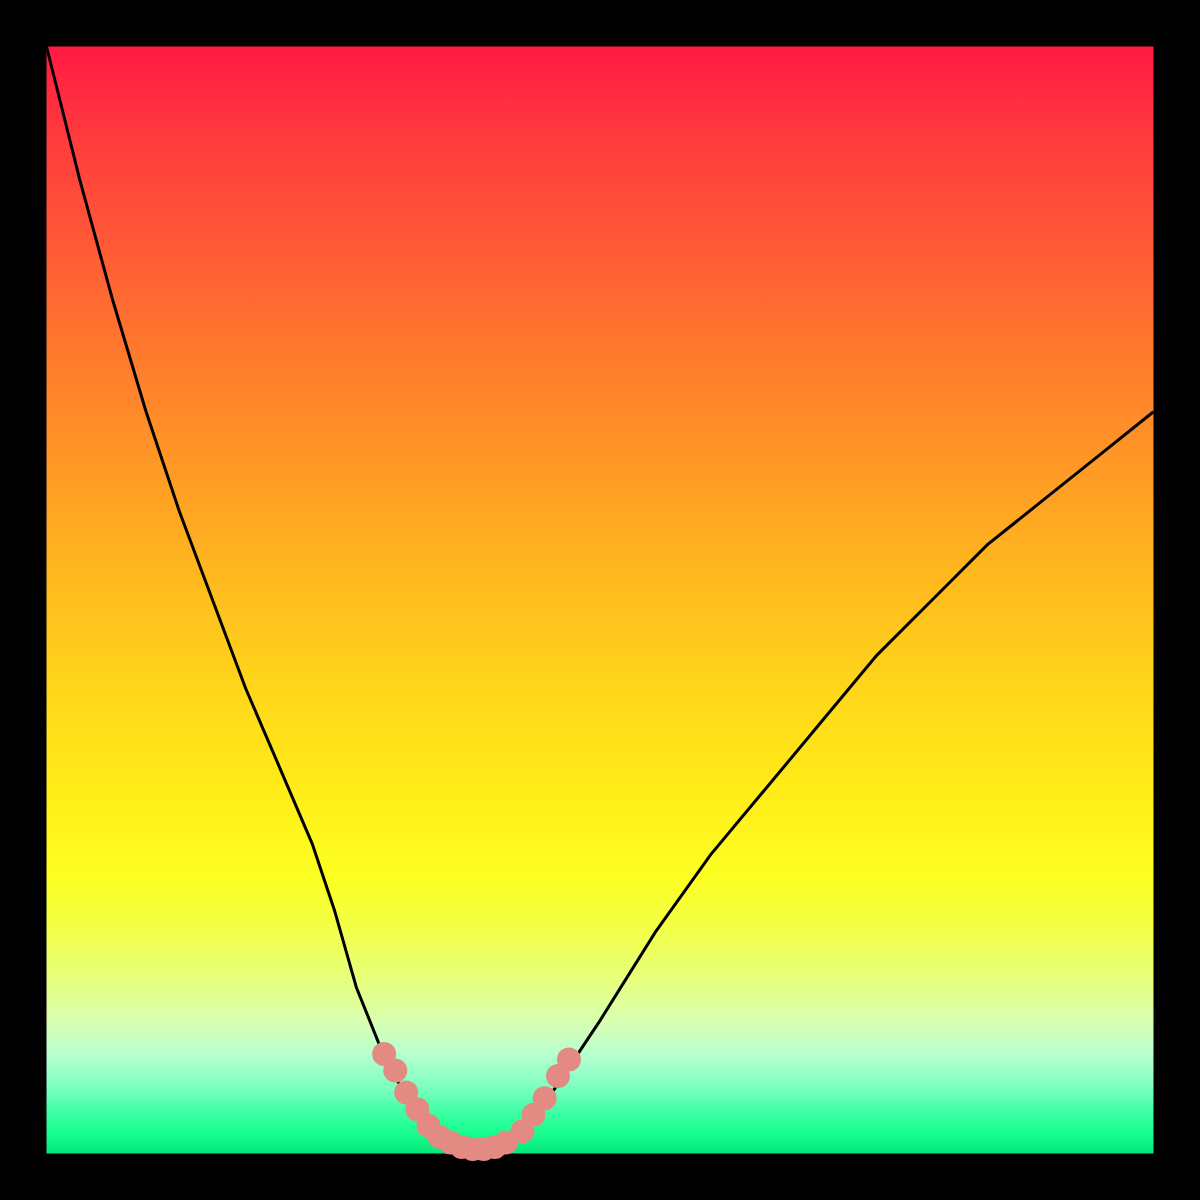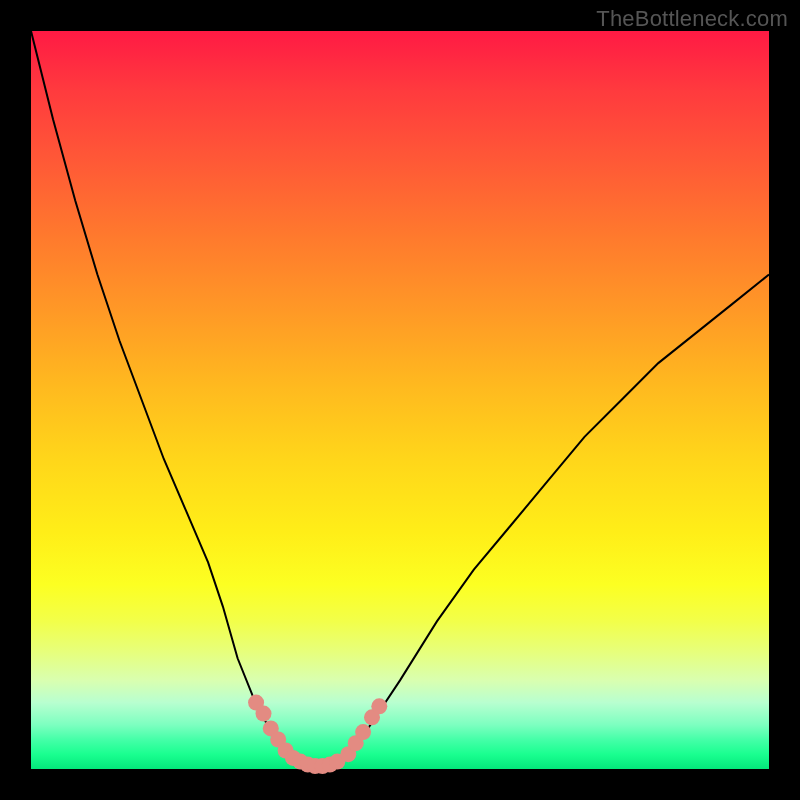--- a/index.html
+++ b/index.html
@@ -74,21 +74,20 @@
 
   .dot {
     fill: #e38b82;
     stroke: none;
   }
 </style>
 </head>
 <body>
 
 <div class="frame">
-  <div class="watermark">TheBottleneck.com</div>
   <div class="plot-area">
     <svg class="curves" viewBox="0 0 738 738">
       <g id="curve-group">
           <path d="M0.0 0.0 L22.1 88.6 L44.3 169.7 L66.4 243.5 L88.6 310.0 L110.7 369.0 L132.8 428.0 L155.0 479.7 L177.1 531.4 L191.9 575.6 L206.6 627.3 L221.4 664.2 L236.2 693.7 L250.9 715.9 L265.7 730.6" class="curve"></path>
           <path d="M310.0 730.6 L324.7 715.9 L339.5 693.7 L369.0 649.4 L405.9 590.4 L442.8 538.7 L479.7 494.5 L516.6 450.2 L553.5 405.9 L590.4 369.0 L627.3 332.1 L664.2 302.6 L701.1 273.1 L738.0 243.5" class="curve"></path>
           <path d="M265.7 730.6 L280.4 738.0 L295.2 738.0 L310.0 730.6" class="curve"></path>
         </g>
       <g id="marker-group">
           <circle cx="225.1" cy="671.6" r="8" class="dot"></circle>
           <circle cx="232.5" cy="682.6" r="8" class="dot"></circle>

